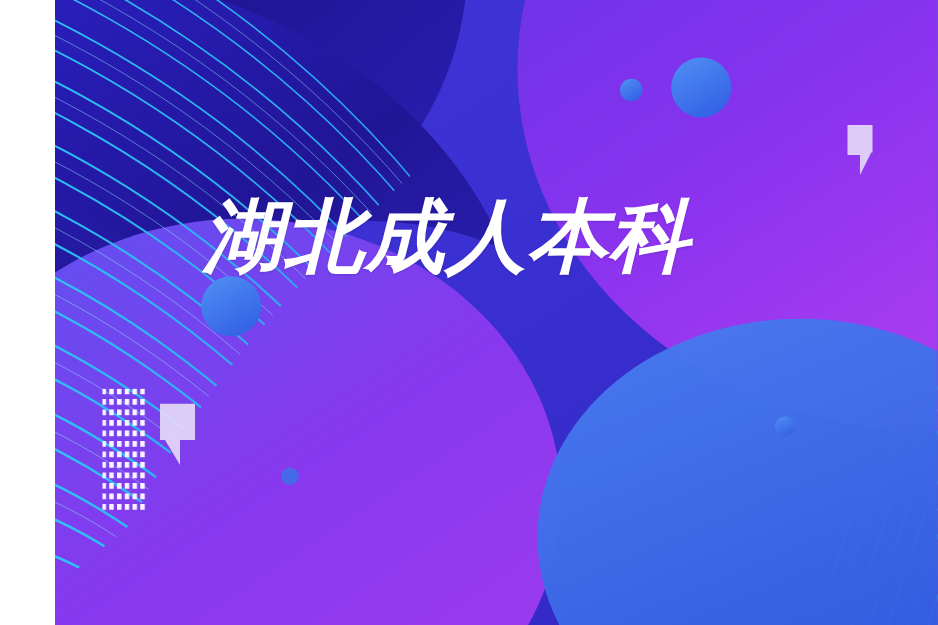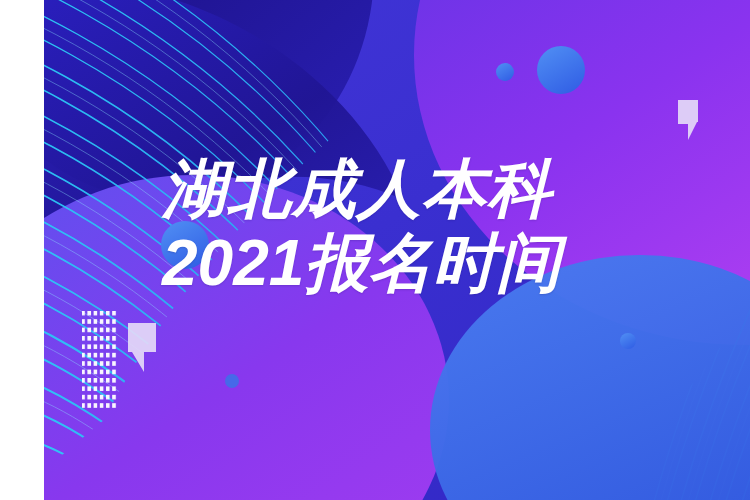--- a/index.html
+++ b/index.html
@@ -195,16 +195,15 @@
 
       <path d="M84,323 L112,323 L112,352 L100,352 L100,372 L88,352 L84,352 Z" fill="#e4d9f7" opacity="0.92"></path>
 
       <path d="M654,100 L634,100 L634,124 L644,124 L644,140 L653,122 L654,122 Z" fill="#e4d9f7" opacity="0.92"></path>
 
     </g>
   </svg>
 
   <div class="title-block">
     <div class="title-line line1">湖北成人本科</div>
-    <div class="title-line line2">2021报名时间</div>
   </div>
 
 </div>
 
 </body></html>

